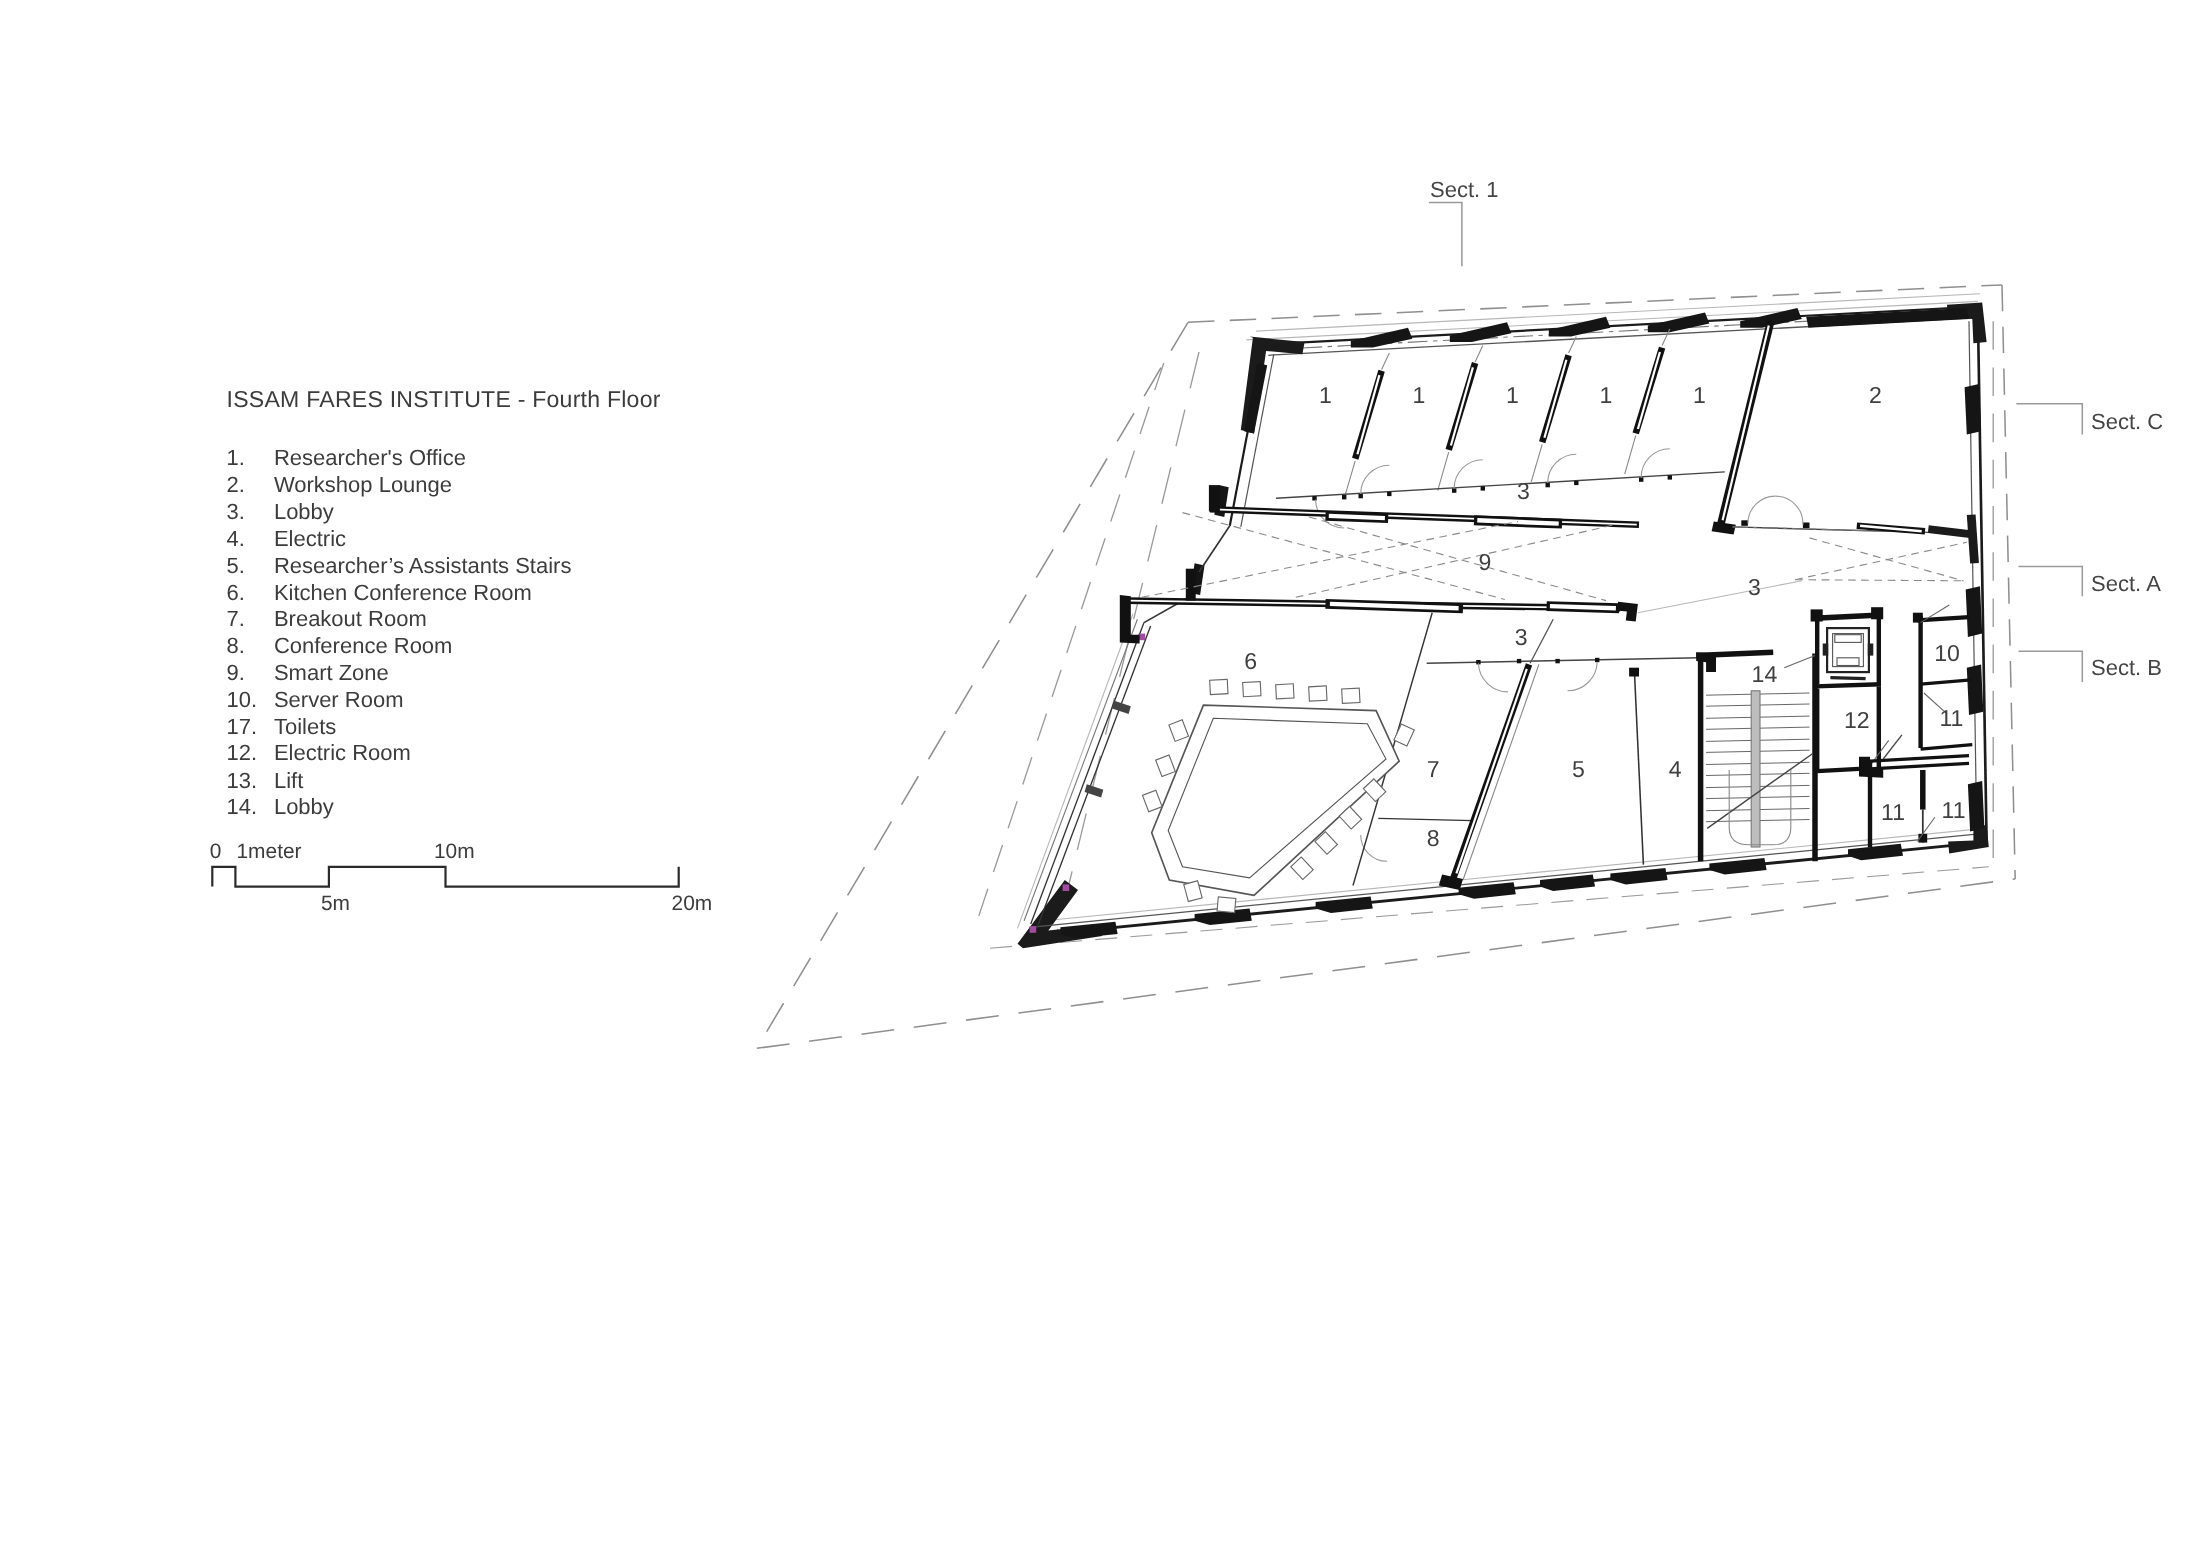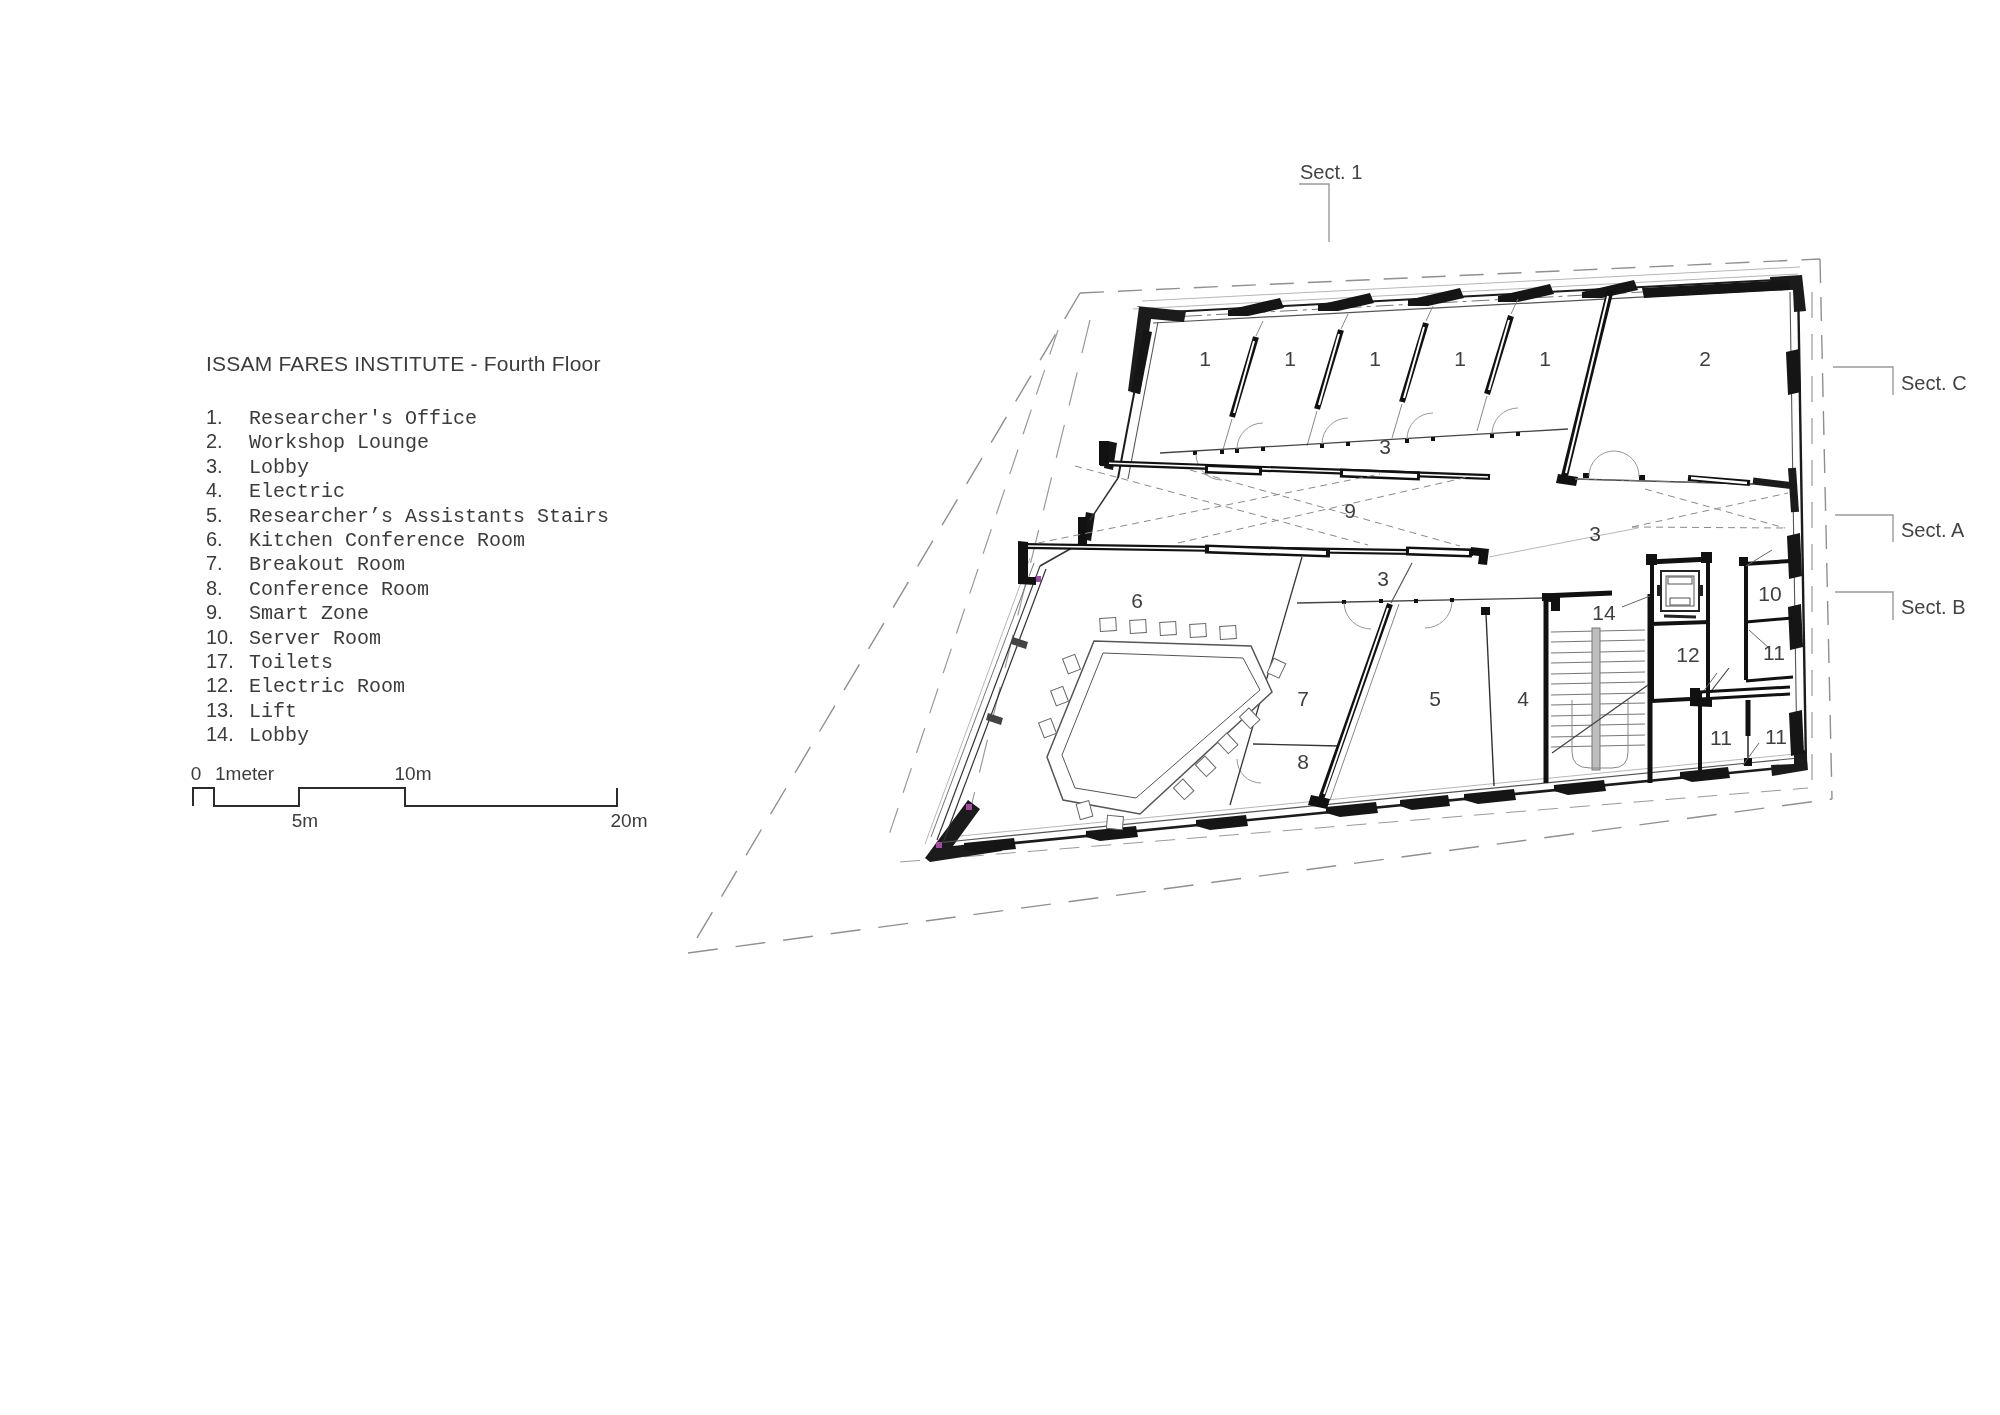--- a/index.html
+++ b/index.html
@@ -3,21 +3,21 @@
 <meta charset="utf-8">
 <style>
   html,body{margin:0;padding:0;background:#ffffff;}
   .sheet{position:relative;width:2000px;height:1415px;background:#ffffff;overflow:hidden;
          font-family:"Liberation Sans", sans-serif;color:#3f3f3f;}
   .legend{position:absolute;left:206px;top:312px;margin-top:40px;}
   .legend-title{font-size:21px;letter-spacing:.2px;color:#3c3c3c;white-space:nowrap;}
   .legend-list{position:absolute;left:0;top:54px;width:460px;}
   .legend-row{display:flex;height:24.4px;align-items:baseline;font-size:20px;color:#3c3c3c;}
   .legend-row .num{width:43px;flex:0 0 43px;}
-  .legend-row .lab{white-space:nowrap;font-family:Liberation Mono, monospace;}
+  .legend-row .lab{white-space:nowrap;}
   svg text{font-family:"Liberation Sans", sans-serif;fill:#3f3f3f;}
   .planlab{font-size:21px;}
   .sectlab{font-size:20px;fill:#444444;}
   .scalelab{font-size:19px;fill:#3c3c3c;}
 </style>
 </head>
 <body>
 
 <div class="sheet">
 

